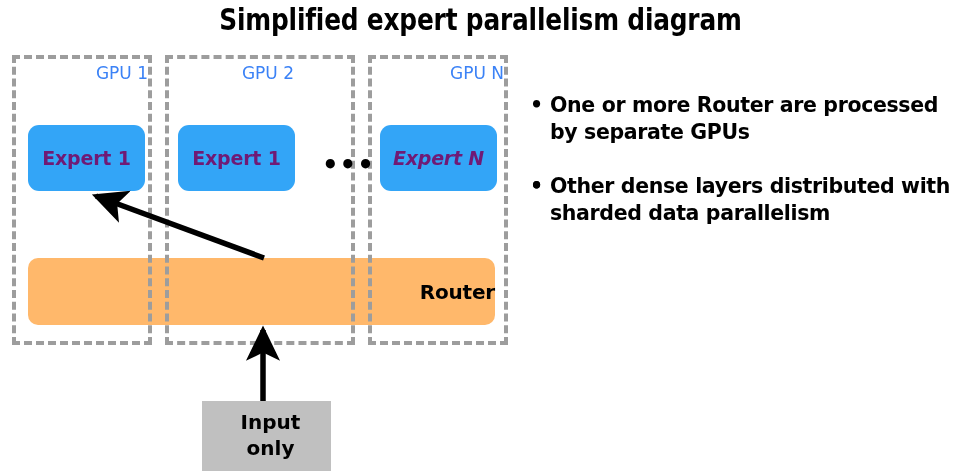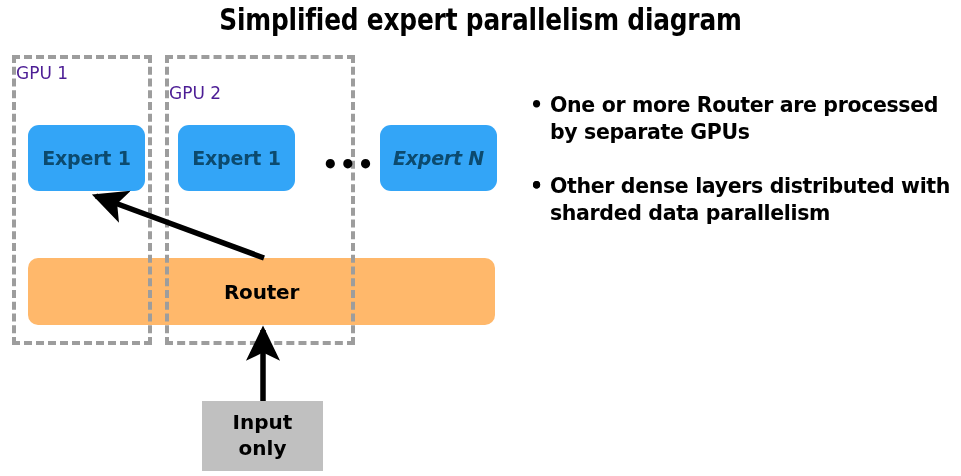--- a/index.html
+++ b/index.html
@@ -30,40 +30,40 @@
   .gpu-box{
     position:absolute;
     border:4px dashed #9d9d9d;
     box-sizing:border-box;
     background:transparent;
     z-index:4;
   }
   .gpu-label{
     position:absolute;
     top:4px; left:0; width:100%;
-    text-align:left;
+    text-align:right;
     font-family:"DejaVu Sans","Liberation Sans",sans-serif;
     font-size:17px;
     font-weight:400;
-    color:#4c1d95;
+    color:#3b82f6;
     z-index:6;
   }
 
   
   .expert{
     position:absolute;
     background:#33a5f7;
     border-radius:11px;
     display:flex;
     align-items:center;
     justify-content:center;
     font-family:"DejaVu Sans","Liberation Sans",sans-serif;
     font-weight:bold;
     font-size:19px;
-    color:#0c4a6e;
+    color:#701a75;
     z-index:5;
     letter-spacing:-0.2px;
   }
 
   .ellipsis{
     position:absolute;
     font-family:"DejaVu Sans","Liberation Sans",sans-serif;
     font-weight:bold;
     font-size:26px;
     color:#000;
@@ -79,21 +79,21 @@
     border-radius:10px;
     z-index:3;
   }
   .router-label{
     position:absolute;
     font-family:"DejaVu Sans","Liberation Sans",sans-serif;
     font-weight:bold;
     font-size:20px;
     color:#000;
     z-index:5;
-    text-align:center;
+    text-align:right;
     letter-spacing:-0.2px;
   }
 
   
   .input-token{
     position:absolute;
     background:#c0c0c0;
     display:flex;
     flex-direction:column;
     align-items:center;
@@ -148,29 +148,32 @@
 
   <div class="router" style="left:28px; top:258px; width:467px; height:67px;"></div>
   <div class="router-label" style="left:28px; top:280px; width:467px;">Router</div>
 
   <div class="gpu-box" style="left:12px; top:55px; width:140px; height:290px;">
     <div class="gpu-label">GPU 1</div>
   </div>
   <div class="expert" style="left:28px; top:125px; width:117px; height:66px;">Expert 1</div>
 
   <div class="gpu-box" style="left:165px; top:55px; width:190px; height:290px;">
-    <div class="gpu-label" style="width:125px; left:0;margin-top:20px;">GPU 2</div>
+    <div class="gpu-label" style="width:125px; left:0;">GPU 2</div>
   </div>
   <div class="expert" style="left:178px; top:125px; width:117px; height:66px;">Expert 1</div>
 
   <div class="ellipsis" style="left:322px; top:152px;">•••</div>
 
+  <div class="gpu-box" style="left:368px; top:55px; width:140px; height:290px;">
+    <div class="gpu-label">GPU N</div>
+  </div>
   <div class="expert" style="left:380px; top:125px; width:117px; height:66px;font-style:italic;">Expert N</div>
 
-  <div class="input-token" style="left:202px; top:401px; width:121px; height:70px;">
+  <div class="input-token" style="left:202px; top:401px; width:121px; height:70px;padding-left:8px;">
     <span>Input</span>
     <span>only</span>
   </div>
 
   <svg class="arrows" viewBox="0 0 961 476">
     <defs>
       <marker id="ah" markerWidth="7" markerHeight="7" refX="5.6" refY="3.5" orient="auto" markerUnits="strokeWidth">
         <path d="M0,0.4 L6.4,3.5 L0,6.6 L1.5,3.5 Z" fill="#000"></path>
       </marker>
     </defs>

